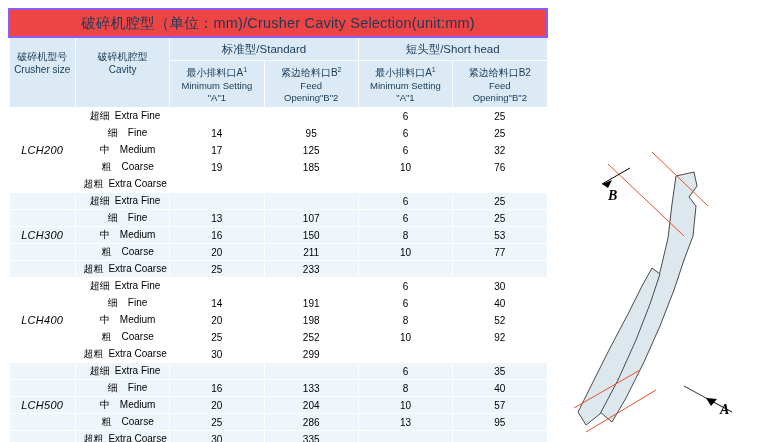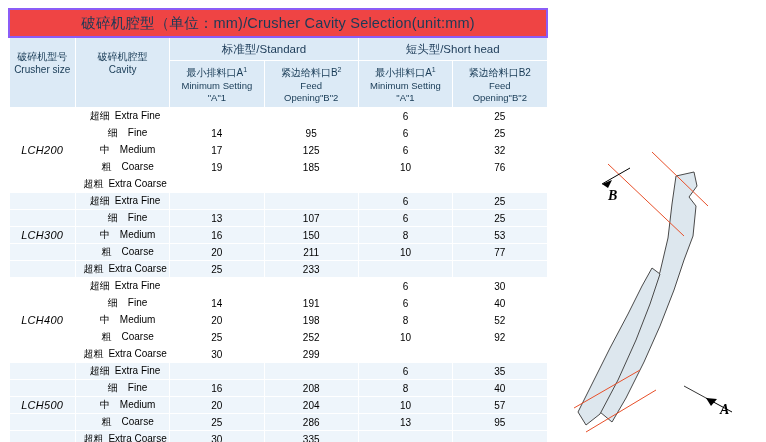--- a/index.html
+++ b/index.html
@@ -285,21 +285,21 @@
             <td class="cell cavity-cn band-b sep-top"><span class="cn">超细</span><span class="en">Extra Fine</span></td>
             <td class="cell band-b sep-top"></td>
             <td class="cell band-b sep-top"></td>
             <td class="cell band-b sep-top">6</td>
             <td class="cell band-b sep-top">35</td>
           </tr>
           <tr>
             <td class="cell model band-b"></td>
             <td class="cell cavity-cn band-b"><span class="cn">细</span><span class="en">Fine</span></td>
             <td class="cell band-b">16</td>
-            <td class="cell band-b">208</td>
+            <td class="cell band-b">133</td>
             <td class="cell band-b">8</td>
             <td class="cell band-b">40</td>
           </tr>
           <tr>
             <td class="cell model band-b">LCH500</td>
             <td class="cell cavity-cn band-b"><span class="cn">中</span><span class="en">Medium</span></td>
             <td class="cell band-b">20</td>
             <td class="cell band-b">204</td>
             <td class="cell band-b">10</td>
             <td class="cell band-b">57</td>

